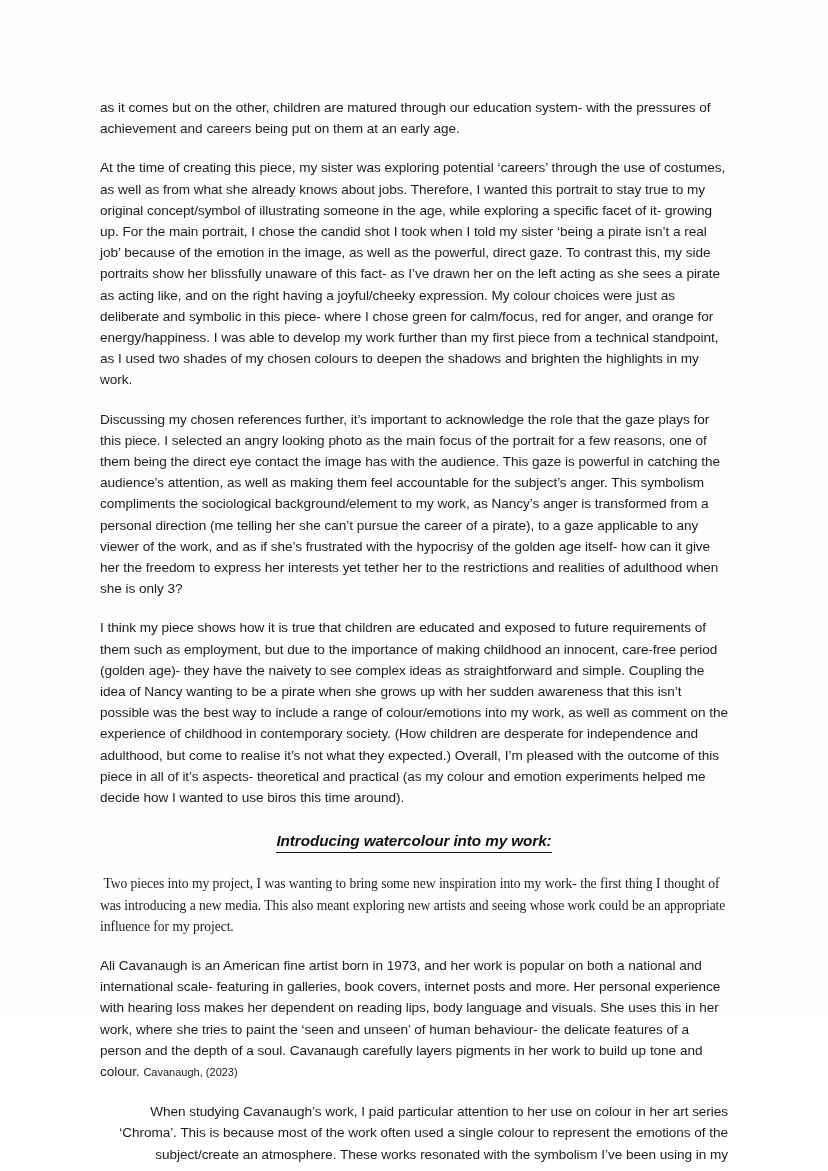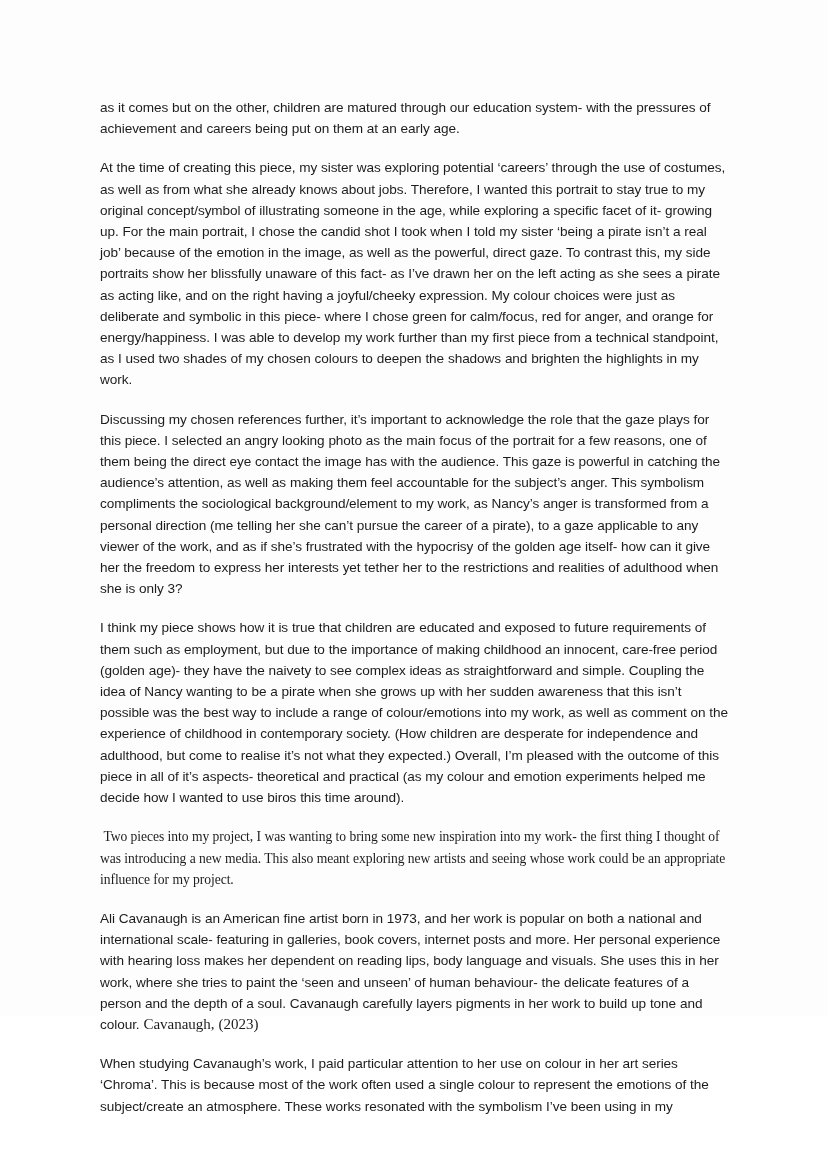--- a/index.html
+++ b/index.html
@@ -30,62 +30,63 @@
     font-size: 13.6px;
     line-height: 21.2px;
     color: #1c1c1c;
     text-align: left;
     letter-spacing: -0.07px;
     word-spacing: 0.1px;
     font-weight: 400;
   }
   .para.last {
     margin-bottom: 16px;
+    text-align: right;
   }
   .section-heading {
     margin: 22px 0 20px 0;
     text-align: center;
     font-size: 15.3px;
     line-height: 21px;
     font-weight: bold;
     font-style: italic;
     color: #111111;
     letter-spacing: -0.1px;
   }
   .section-heading .hd-text {
     display: inline-block;
     border-bottom: 1.6px solid #111111;
     padding-bottom: 1px;
   }
   .citation {
-    font-size: 15px;
+    font-size: 11px;
     line-height: 21.2px;
     letter-spacing: 0;
     color: #1c1c1c;
-    font-family: Liberation Serif, serif;
   }
   .lead-space {
     white-space: pre-wrap;
     font-family: Liberation Serif, serif;
   }
 </style>
 </head>
 <body>
 
 <div class="page">
   <div class="doc-body">
 
     <p class="para">as it comes but on the other, children are matured through our education system- with the pressures of achievement and careers being put on them at an early age.</p>
 
     <p class="para">At the time of creating this piece, my sister was exploring potential ‘careers’ through the use of costumes, as well as from what she already knows about jobs. Therefore, I wanted this portrait to stay true to my original concept/symbol of illustrating someone in the age, while exploring a specific facet of it- growing up. For the main portrait, I chose the candid shot I took when I told my sister ‘being a pirate isn’t a real job’ because of the emotion in the image, as well as the powerful, direct gaze. To contrast this, my side portraits show her blissfully unaware of this fact- as I’ve drawn her on the left acting as she sees a pirate as acting like, and on the right having a joyful/cheeky expression. My colour choices were just as deliberate and symbolic in this piece- where I chose green for calm/focus, red for anger, and orange for energy/happiness. I was able to develop my work further than my first piece from a technical standpoint, as I used two shades of my chosen colours to deepen the shadows and brighten the highlights in my work.</p>
 
     <p class="para">Discussing my chosen references further, it’s important to acknowledge the role that the gaze plays for this piece. I selected an angry looking photo as the main focus of the portrait for a few reasons, one of them being the direct eye contact the image has with the audience. This gaze is powerful in catching the audience’s attention, as well as making them feel accountable for the subject’s anger. This symbolism compliments the sociological background/element to my work, as Nancy’s anger is transformed from a personal direction (me telling her she can’t pursue the career of a pirate), to a gaze applicable to any viewer of the work, and as if she’s frustrated with the hypocrisy of the golden age itself- how can it give her the freedom to express her interests yet tether her to the restrictions and realities of adulthood when she is only 3?</p>
 
     <p class="para">I think my piece shows how it is true that children are educated and exposed to future requirements of them such as employment, but due to the importance of making childhood an innocent, care-free period (golden age)- they have the naivety to see complex ideas as straightforward and simple. Coupling the idea of Nancy wanting to be a pirate when she grows up with her sudden awareness that this isn’t possible was the best way to include a range of colour/emotions into my work, as well as comment on the experience of childhood in contemporary society. (How children are desperate for independence and adulthood, but come to realise it’s not what they expected.) Overall, I’m pleased with the outcome of this piece in all of it’s aspects- theoretical and practical (as my colour and emotion experiments helped me decide how I wanted to use biros this time around).</p>
 
+    <h2 class="section-heading"><span class="hd-text">Introducing watercolour into my work:</span></h2>
 
     <p class="para lead-space"> Two pieces into my project, I was wanting to bring some new inspiration into my work- the first thing I thought of was introducing a new media. This also meant exploring new artists and seeing whose work could be an appropriate influence for my project.</p>
 
     <p class="para"><span>Ali Cavanaugh is an American fine artist born in 1973, and her work is popular on both a national and international scale- featuring in galleries, book covers, internet posts and more. Her personal experience with hearing loss makes her dependent on reading lips, body language and visuals. She uses this in her work, where she tries to paint the ‘seen and unseen’ of human behaviour- the delicate features of a person and the depth of a soul. Cavanaugh carefully layers pigments in her work to build up tone and colour. </span><span class="citation">Cavanaugh, (2023)</span></p>
 
     <p class="para last">When studying Cavanaugh’s work, I paid particular attention to her use on colour in her art series ‘Chroma’. This is because most of the work often used a single colour to represent the emotions of the subject/create an atmosphere. These works resonated with the symbolism I’ve been using in my</p>
 
   </div>
 </div>
 

